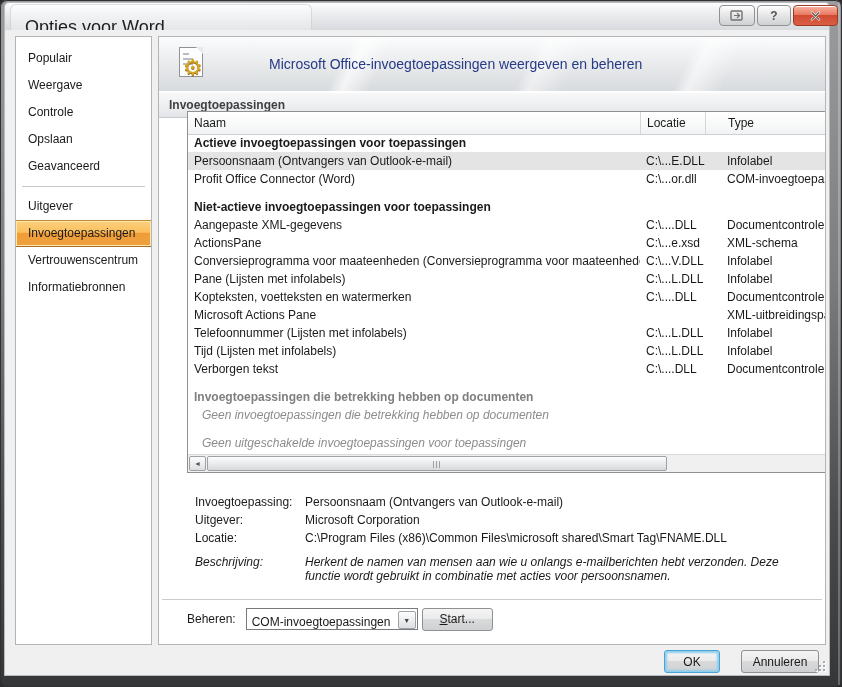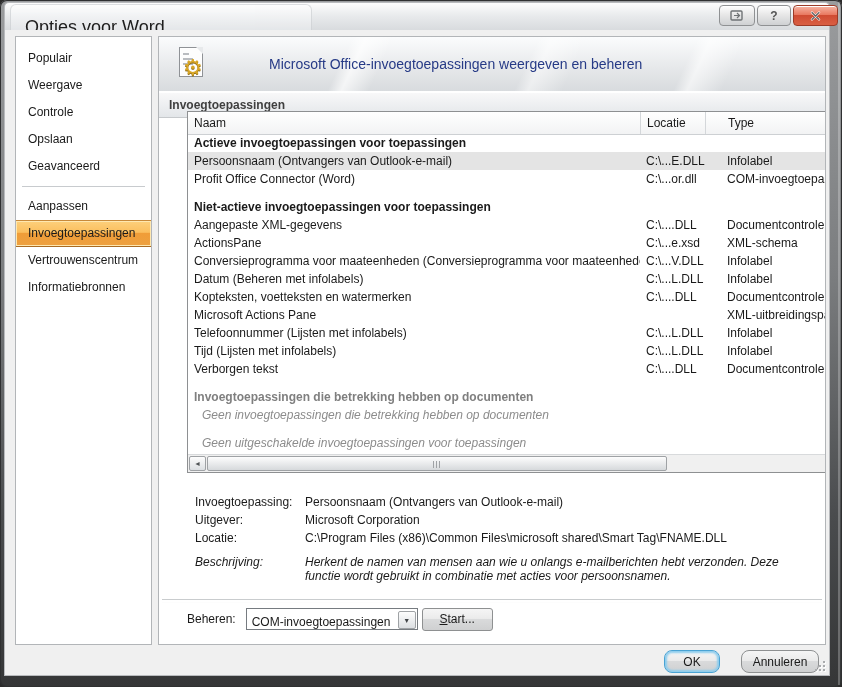--- a/index.html
+++ b/index.html
@@ -101,21 +101,21 @@
   .combo-value{padding-left:5px;font-size:12px;white-space:nowrap;overflow:hidden;flex:1;}
   .combo-btn{width:18px;height:18px;margin-right:1px;border:1px solid #9fa2a5;border-radius:2px;
     background:linear-gradient(#fdfdfd,#dcdfe2);display:flex;align-items:center;justify-content:center;
     font-size:7px;color:#3f4346;box-sizing:border-box;}
   .btn{height:23px;border:1px solid #8e9091;border-radius:3px;font-size:12px;color:#1a1a1a;
     background:linear-gradient(#f5f5f5,#ebebeb 45%,#d9dadb 50%,#cfd0d1);
     display:flex;align-items:center;justify-content:center;box-sizing:border-box;cursor:default;}
   .start-btn{width:71px;margin-left:4px;}
   .u{text-decoration:underline;}
   
-  .footer-btn{position:absolute;border-radius:8px;}
+  .footer-btn{position:absolute;}
   .ok-btn{left:659px;top:620px;width:56px;border:1px solid #49a3d4;
     box-shadow:inset 0 0 2px 2px #8ecdee;}
   .cancel-btn{left:736px;top:620px;width:78px;}
   .grip{position:absolute;right:4px;bottom:4px;width:10px;height:10px;}
   .grip i{position:absolute;width:2px;height:2px;background:#a9abad;box-shadow:1px 1px 0 #fdfdfd;}
   .grip i:nth-child(1){right:0;bottom:0;}
   .grip i:nth-child(2){right:4px;bottom:0;}
   .grip i:nth-child(3){right:0;bottom:4px;}
   .grip i:nth-child(4){right:8px;bottom:0;}
   .grip i:nth-child(5){right:4px;bottom:4px;}
@@ -148,21 +148,21 @@
 
   <div class="client">
 
     <div class="sidebar">
         <div class="side-item">Populair</div>
         <div class="side-item">Weergave</div>
         <div class="side-item">Controle</div>
         <div class="side-item">Opslaan</div>
         <div class="side-item">Geavanceerd</div>
         <div class="side-sep"></div>
-        <div class="side-item">Aanpassen</div>
+        <div class="side-item">Uitgever</div>
         <div class="side-item selected">Invoegtoepassingen</div>
         <div class="side-item">Vertrouwenscentrum</div>
         <div class="side-item">Informatiebronnen</div>
       </div>
 
     <div class="main">
       <div class="banner">
         <div class="banner-icon">
           <div class="page">
             <div class="page-line" style="top:5px;width:6px;"></div>
@@ -212,21 +212,21 @@
               <span class="c-name">ActionsPane</span>
               <span class="c-loc">C:\...e.xsd</span>
               <span class="c-type">XML-schema</span>
             </div>
             <div class="trow item">
               <span class="c-name">Conversieprogramma voor maateenheden (Conversieprogramma voor maateenheden)</span>
               <span class="c-loc">C:\...V.DLL</span>
               <span class="c-type">Infolabel</span>
             </div>
             <div class="trow item">
-              <span class="c-name">Datum (Beheren met infolabels)</span>
+              <span class="c-name">Pane (Lijsten met infolabels)</span>
               <span class="c-loc">C:\...L.DLL</span>
               <span class="c-type">Infolabel</span>
             </div>
             <div class="trow item">
               <span class="c-name">Kopteksten, voetteksten en watermerken</span>
               <span class="c-loc">C:\....DLL</span>
               <span class="c-type">Documentcontrole</span>
             </div>
             <div class="trow item">
               <span class="c-name">Microsoft Actions Pane</span>

